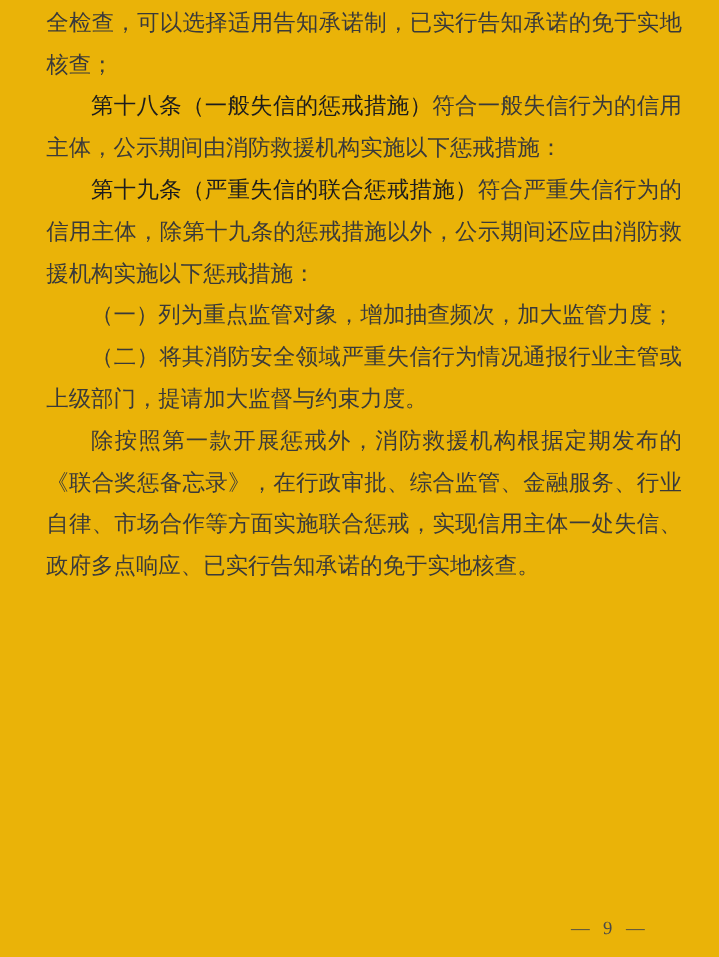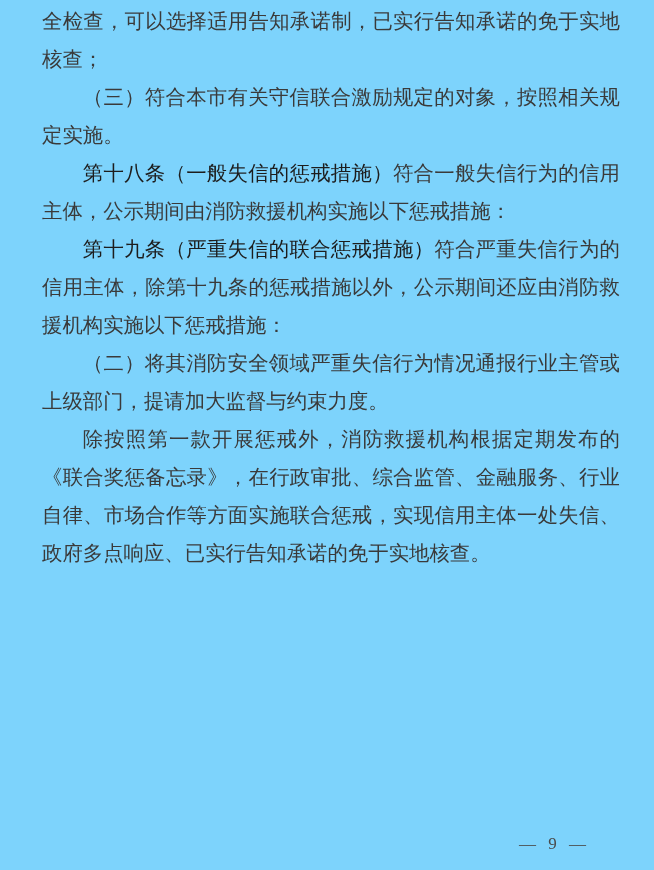--- a/index.html
+++ b/index.html
@@ -4,21 +4,21 @@
 <style>
   html, body {
     margin: 0;
     padding: 0;
     background: #ffffff;
   }
   .page {
     position: relative;
     width: 654px;
     height: 870px;
-    background: #7dd3fc;
+    background: #eab308;
     overflow: hidden;
     font-family: "Liberation Serif", "DejaVu Serif", serif;
   }
   .body-text {
     position: absolute;
     top: 2px;
     left: 42px;
     width: 578px;
     color: #3a3a3a;
     font-size: 20.4px;
@@ -50,28 +50,28 @@
   }
 </style>
 </head>
 <body>
 
 <div class="page">
   <main class="body-text">
 
     <p class="para">全检查，可以选择适用告知承诺制，已实行告知承诺的免于实地核查；</p>
 
-    <p class="para indent">（三）符合本市有关守信联合激励规定的对象，按照相关规定实施。</p>
 
     <p class="para indent"><span class="lead">第十八条（一般失信的惩戒措施）</span><span>符合一般失信行为的信用主体，公示期间由消防救援机构实施以下惩戒措施：</span></p>
 
 
 
     <p class="para indent"><span class="lead">第十九条（严重失信的联合惩戒措施）</span><span>符合严重失信行为的信用主体，除第十九条的惩戒措施以外，公示期间还应由消防救援机构实施以下惩戒措施：</span></p>
 
+    <p class="para indent">（一）列为重点监管对象，增加抽查频次，加大监管力度；</p>
 
     <p class="para indent">（二）将其消防安全领域严重失信行为情况通报行业主管或上级部门，提请加大监督与约束力度。</p>
 
     <p class="para indent">除按照第一款开展惩戒外，消防救援机构根据定期发布的《联合奖惩备忘录》，在行政审批、综合监管、金融服务、行业自律、市场合作等方面实施联合惩戒，实现信用主体一处失信、政府多点响应、已实行告知承诺的免于实地核查。</p>
 
   </main>
 
   <footer class="page-footer">— 9 —</footer>
 </div>
 

